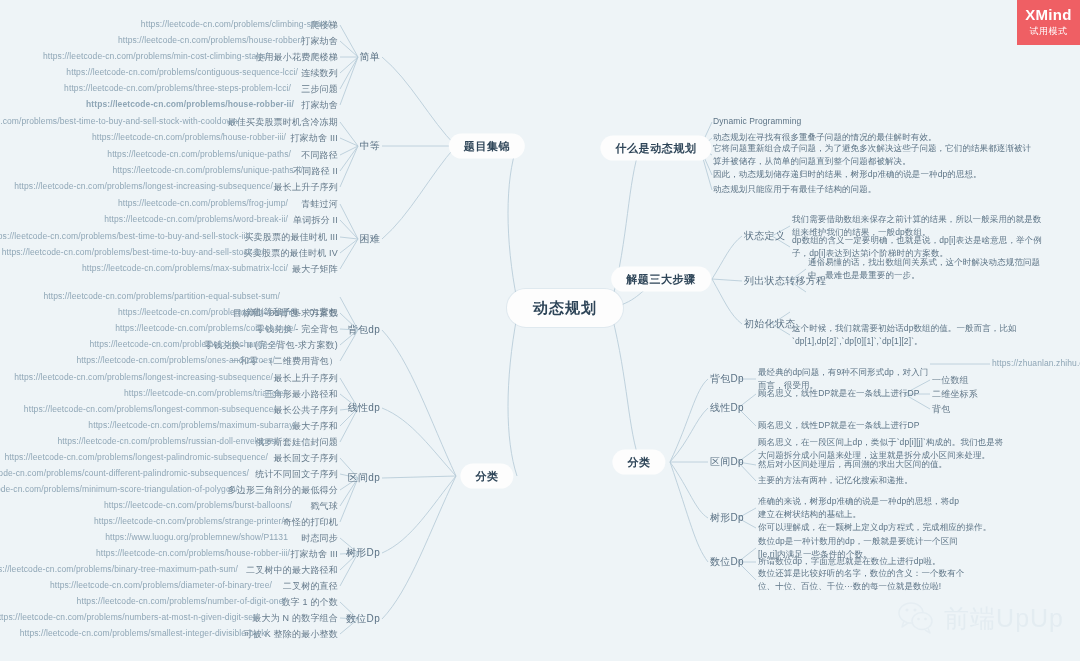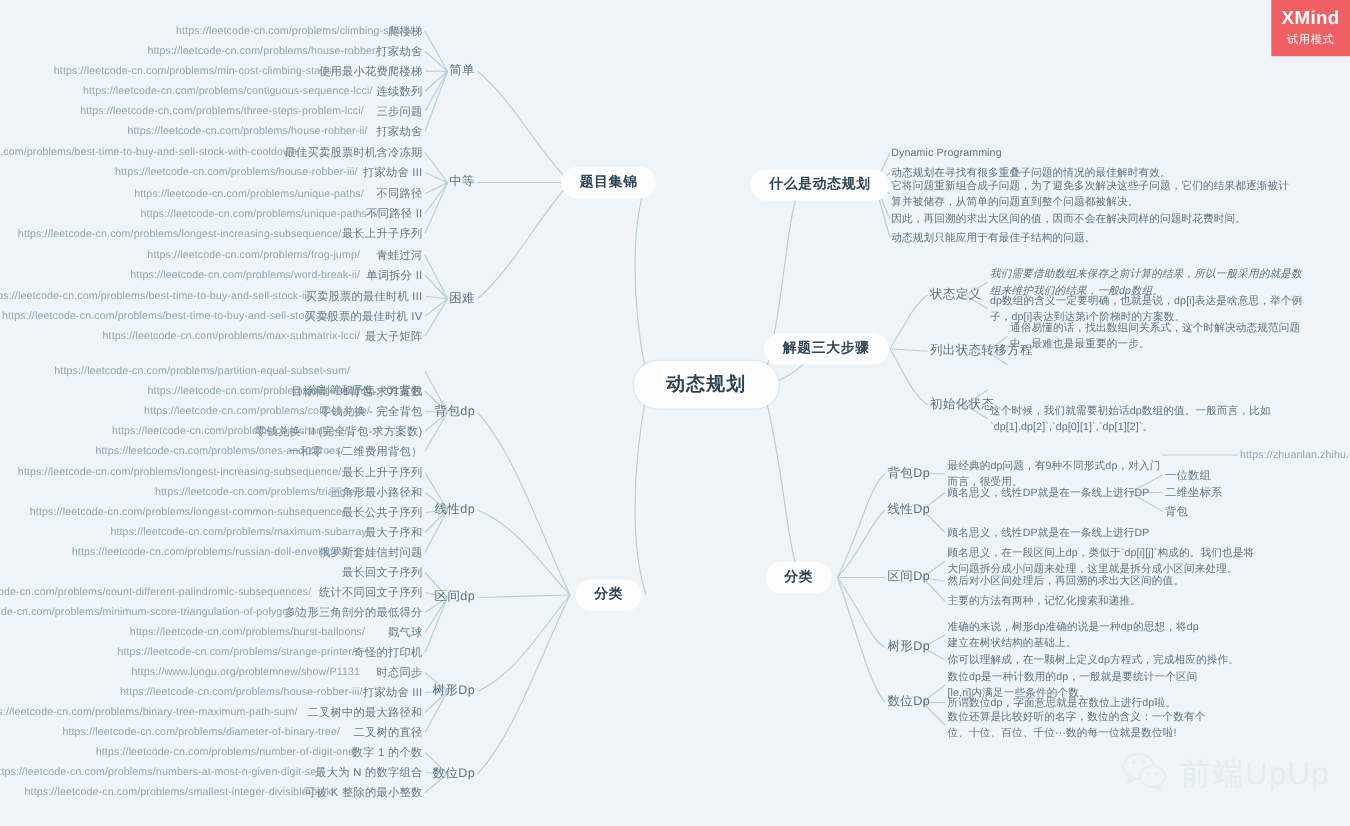--- a/index.html
+++ b/index.html
@@ -243,21 +243,21 @@
   <div class="node leafurl r-align" style="left:330px;top:25px;">https://leetcode-cn.com/problems/climbing-stairs/</div>
   <div class="node lv3 r-align" style="left:338px;top:41px;">打家劫舍</div>
   <div class="node leafurl r-align" style="left:303px;top:41px;">https://leetcode-cn.com/problems/house-robber/</div>
   <div class="node lv3 r-align" style="left:338px;top:57px;">使用最小花费爬楼梯</div>
   <div class="node leafurl r-align" style="left:268px;top:57px;">https://leetcode-cn.com/problems/min-cost-climbing-stairs/</div>
   <div class="node lv3 r-align" style="left:338px;top:73px;">连续数列</div>
   <div class="node leafurl r-align" style="left:298px;top:73px;">https://leetcode-cn.com/problems/contiguous-sequence-lcci/</div>
   <div class="node lv3 r-align" style="left:338px;top:89px;">三步问题</div>
   <div class="node leafurl r-align" style="left:291px;top:89px;">https://leetcode-cn.com/problems/three-steps-problem-lcci/</div>
   <div class="node lv3 r-align" style="left:338px;top:105px;">打家劫舍</div>
-  <div class="node leafurl r-align" style="left:294px;top:105px;">https://leetcode-cn.com/problems/house-robber-ii/</div>
+  <div class="node leafurl r-align" style="left:294px;top:105px;font-weight:bold;">https://leetcode-cn.com/problems/house-robber-ii/</div>
 
   <div class="node lv3 r-align" style="left:338px;top:122px;">最佳买卖股票时机含冷冻期</div>
   <div class="node leafurl r-align" style="left:240px;top:122px;">https://leetcode-cn.com/problems/best-time-to-buy-and-sell-stock-with-cooldown/</div>
   <div class="node lv3 r-align" style="left:338px;top:138px;">打家劫舍 III</div>
   <div class="node leafurl r-align" style="left:286px;top:138px;">https://leetcode-cn.com/problems/house-robber-iii/</div>
   <div class="node lv3 r-align" style="left:338px;top:155px;">不同路径</div>
   <div class="node leafurl r-align" style="left:291px;top:155px;">https://leetcode-cn.com/problems/unique-paths/</div>
   <div class="node lv3 r-align" style="left:338px;top:171px;">不同路径 II</div>
   <div class="node leafurl r-align" style="left:303px;top:171px;">https://leetcode-cn.com/problems/unique-paths-ii/</div>
   <div class="node lv3 r-align" style="left:338px;top:187px;">最长上升子序列</div>
@@ -296,20 +296,21 @@
   <div class="node lv3 r-align" style="left:338px;top:394px;">三角形最小路径和</div>
   <div class="node leafurl r-align" style="left:286px;top:394px;">https://leetcode-cn.com/problems/triangle/</div>
   <div class="node lv3 r-align" style="left:338px;top:410px;">最长公共子序列</div>
   <div class="node leafurl r-align" style="left:276px;top:410px;">https://leetcode-cn.com/problems/longest-common-subsequence/</div>
   <div class="node lv3 r-align" style="left:338px;top:426px;">最大子序和</div>
   <div class="node leafurl r-align" style="left:296px;top:426px;">https://leetcode-cn.com/problems/maximum-subarray/</div>
   <div class="node lv3 r-align" style="left:338px;top:442px;">俄罗斯套娃信封问题</div>
   <div class="node leafurl r-align" style="left:278px;top:442px;">https://leetcode-cn.com/problems/russian-doll-envelopes/</div>
 
   <div class="node lv3 r-align" style="left:338px;top:458px;">最长回文子序列</div>
+  <div class="node leafurl r-align" style="left:268px;top:458px;">https://leetcode-cn.com/problems/longest-palindromic-subsequence/</div>
   <div class="node lv3 r-align" style="left:338px;top:474px;">统计不同回文子序列</div>
   <div class="node leafurl r-align" style="left:249px;top:474px;">https://leetcode-cn.com/problems/count-different-palindromic-subsequences/</div>
   <div class="node lv3 r-align" style="left:338px;top:490px;">多边形三角剖分的最低得分</div>
   <div class="node leafurl r-align" style="left:238px;top:490px;">https://leetcode-cn.com/problems/minimum-score-triangulation-of-polygon/</div>
   <div class="node lv3 r-align" style="left:338px;top:506px;">戳气球</div>
   <div class="node leafurl r-align" style="left:292px;top:506px;">https://leetcode-cn.com/problems/burst-balloons/</div>
   <div class="node lv3 r-align" style="left:338px;top:522px;">奇怪的打印机</div>
   <div class="node leafurl r-align" style="left:284px;top:522px;">https://leetcode-cn.com/problems/strange-printer/</div>
 
   <div class="node lv3 r-align" style="left:338px;top:538px;">时态同步</div>
@@ -324,28 +325,28 @@
   <div class="node lv3 r-align" style="left:338px;top:602px;">数字 1 的个数</div>
   <div class="node leafurl r-align" style="left:286px;top:602px;">https://leetcode-cn.com/problems/number-of-digit-one/</div>
   <div class="node lv3 r-align" style="left:338px;top:618px;">最大为 N 的数字组合</div>
   <div class="node leafurl r-align" style="left:258px;top:618px;">https://leetcode-cn.com/problems/numbers-at-most-n-given-digit-set/</div>
   <div class="node lv3 r-align" style="left:338px;top:634px;">可被 K 整除的最小整数</div>
   <div class="node leafurl r-align" style="left:268px;top:634px;">https://leetcode-cn.com/problems/smallest-integer-divisible-by-k/</div>
 
   <div class="node para l-align" style="left:713px;top:122px;width:300px;">Dynamic Programming</div>
   <div class="node para l-align" style="left:713px;top:138px;width:310px;">动态规划在寻找有很多重叠子问题的情况的最佳解时有效。</div>
   <div class="node para l-align" style="left:713px;top:155px;width:320px;">它将问题重新组合成子问题，为了避免多次解决这些子问题，它们的结果都逐渐被计算并被储存，从简单的问题直到整个问题都被解决。</div>
-  <div class="node para l-align" style="left:713px;top:175px;width:320px;">因此，再回溯的求出大区间的值，因而不会在解决同样的问题时花费时间。</div>
+  <div class="node para l-align" style="left:713px;top:175px;width:320px;">因此，动态规划储存递归时的结果，树形dp准确的说是一种dp的思想。</div>
   <div class="node para l-align" style="left:713px;top:190px;width:300px;">动态规划只能应用于有最佳子结构的问题。</div>
 
   <div class="node lv2 l-align" style="left:744px;top:236px;">状态定义</div>
   <div class="node lv2 l-align" style="left:744px;top:281px;">列出状态转移方程</div>
   <div class="node lv2 l-align" style="left:744px;top:324px;">初始化状态</div>
 
-  <div class="node para l-align" style="left:792px;top:226px;width:250px;font-style:italic;">我们需要借助数组来保存之前计算的结果，所以一般采用的就是数组来维护我们的结果，一般dp数组。</div>
+  <div class="node para l-align" style="left:792px;top:226px;width:250px;">我们需要借助数组来保存之前计算的结果，所以一般采用的就是数组来维护我们的结果，一般dp数组。</div>
   <div class="node para l-align" style="left:792px;top:247px;width:250px;">dp数组的含义一定要明确，也就是说，dp[i]表达是啥意思，举个例子，dp[i]表达到达第i个阶梯时的方案数。</div>
   <div class="node para l-align" style="left:808px;top:269px;width:245px;">通俗易懂的话，找出数组间关系式，这个时解决动态规范问题中，最难也是最重要的一步。</div>
   <div class="node para l-align" style="left:792px;top:335px;width:262px;">这个时候，我们就需要初始话dp数组的值。一般而言，比如`dp[1],dp[2]`,`dp[0][1]`,`dp[1][2]`。</div>
 
   <div class="node lv2 l-align" style="left:710px;top:379px;">背包Dp</div>
   <div class="node lv2 l-align" style="left:710px;top:408px;">线性Dp</div>
   <div class="node lv2 l-align" style="left:710px;top:462px;">区间Dp</div>
   <div class="node lv2 l-align" style="left:710px;top:518px;">树形Dp</div>
   <div class="node lv2 l-align" style="left:710px;top:562px;">数位Dp</div>
 

